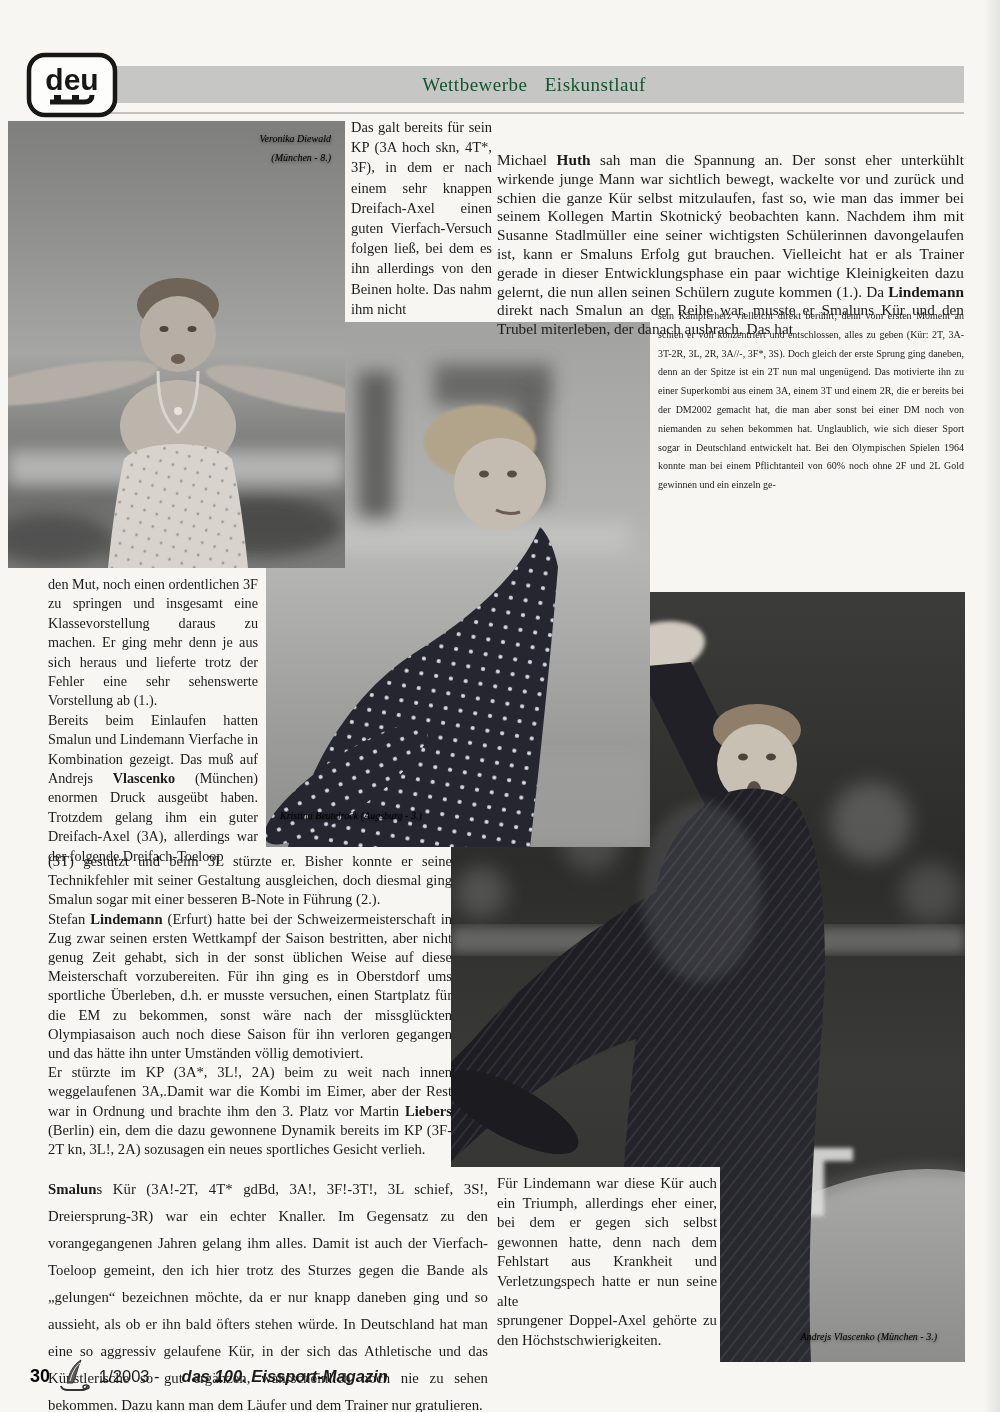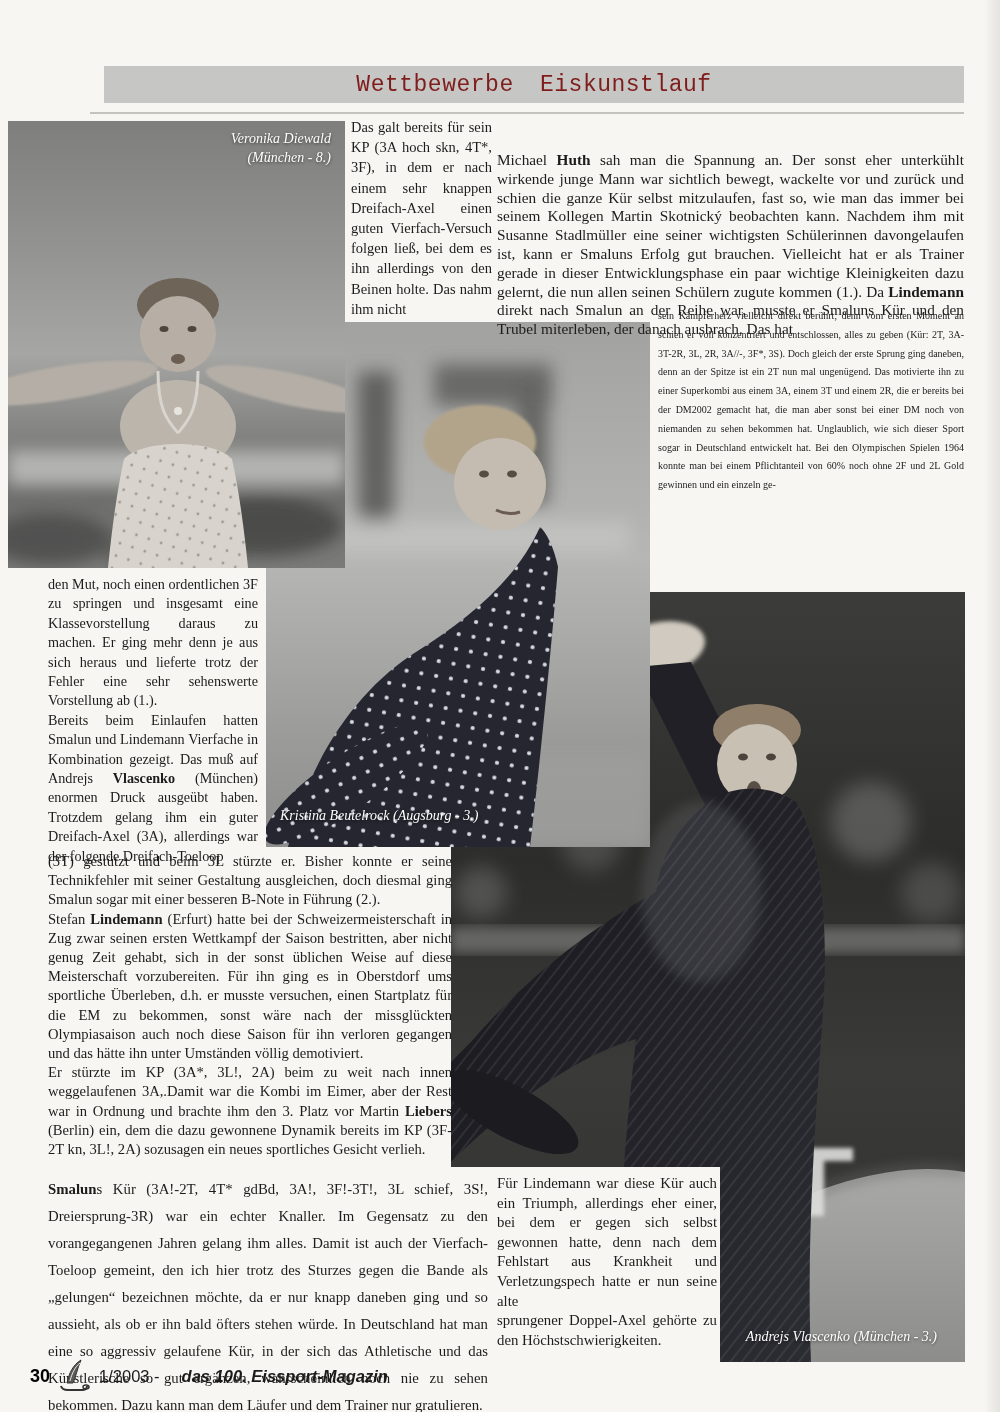--- a/index.html
+++ b/index.html
@@ -3,29 +3,29 @@
 <meta charset="utf-8">
 <style>
   html,body{margin:0;padding:0;background:#ffffff;}
   .page{position:relative;width:1000px;height:1412px;background:#f7f6f3;overflow:hidden;
         font-family:"Liberation Serif",serif;color:#1d1c1a;}
   .abs{position:absolute;}
 
   
   .headerbar{left:104px;top:66px;width:860px;height:37px;background:#c6c6c4;
              display:flex;align-items:center;justify-content:center;}
-  .headerbar .title{font-family:Liberation Mono, monospace;font-size:23px;color:#7f1d1d;
+  .headerbar .title{font-family:Liberation Serif, serif;font-size:19px;color:#14532d;
                     word-spacing:12px;letter-spacing:.5px;}
   .header-rule{left:90px;top:112px;width:874px;height:2px;background:#c3c2bf;}
   .deu-logo{left:26px;top:52px;width:92px;height:68px;}
 
   
   .photo{overflow:hidden;background:#888;}
   .photo svg{display:block;}
-  .photo-caption{position:absolute;font-style:italic;font-size:14px;color:#ffffff;
+  .photo-caption{position:absolute;font-style:italic;font-size:10px;color:#000000;
                  text-shadow:0 1px 3px rgba(0,0,0,.55);line-height:19px;white-space:nowrap;}
 
   
   .col{text-align:justify;line-height:19px;}
   .col p{margin:0;}
   .b{font-weight:bold;}
   .col-a{left:351px;top:117px;width:141px;font-size:14.5px;line-height:20.2px;}
   .right-top{left:497px;top:117px;width:467px;font-size:15.3px;line-height:18.8px;margin-top:34px;}
   .right-wrap{left:658px;top:307px;width:306px;font-size:10px;line-height:18.8px;}
   .left-narrow{left:48px;top:575px;width:210px;font-size:14.2px;line-height:19.4px;}
@@ -210,20 +210,29 @@
     <div class="photo-caption" style="right:14px;top:8px;text-align:right;">
       <div>Veronika Diewald</div>
       <div>(München - 8.)</div>
     </div>
   </div>
 
   <div class="abs headerbar">
     <span class="title">Wettbewerbe Eiskunstlauf</span>
   </div>
   <div class="abs header-rule"></div>
+  <div class="abs deu-logo">
+    <svg width="92" height="68" viewBox="0 0 92 68">
+      <rect x="3" y="3" width="86" height="60" rx="16" fill="#fdfdfb" stroke="#171715" stroke-width="4.5"></rect>
+      <text x="46" y="38" text-anchor="middle" font-family="Liberation Sans, sans-serif" font-size="30" font-weight="bold" fill="#171715">deu</text>
+      <path d="M24 50 h34 q8 0 8-7" stroke="#171715" stroke-width="5" fill="none"></path>
+      <rect x="28" y="43" width="7" height="6" fill="#171715"></rect>
+      <rect x="46" y="43" width="7" height="6" fill="#171715"></rect>
+    </svg>
+  </div>
 
   <div class="abs col col-a">
     <p>Das galt bereits für sein KP (3A hoch skn, 4T*, 3F), in dem er nach einem sehr knappen Dreifach-Axel einen guten Vierfach-Versuch folgen ließ, bei dem es ihn allerdings von den Beinen holte. Das nahm ihm nicht</p>
   </div>
 
   <div class="abs col right-top">
     <p><span>Michael </span><span class="b">Huth</span><span> sah man die Spannung an. Der sonst eher unterkühlt wirkende junge Mann war sichtlich bewegt, wackelte vor und zurück und schien die ganze Kür selbst mitzulaufen, fast so, wie man das immer bei seinem Kollegen Martin Skotnický beobachten kann. Nachdem ihm mit Susanne Stadlmüller eine seiner wichtigsten Schülerinnen davongelaufen ist, kann er Smaluns Erfolg gut brauchen. Vielleicht hat er als Trainer gerade in dieser Entwicklungsphase ein paar wichtige Kleinigkeiten dazu gelernt, die nun allen seinen Schülern zugute kommen (1.). Da </span><span class="b">Lindemann</span><span> direkt nach Smalun an der Reihe war, musste er Smaluns Kür und den Trubel miterleben, der danach ausbrach. Das hat</span></p>
   </div>
 
   <div class="abs col right-wrap">

